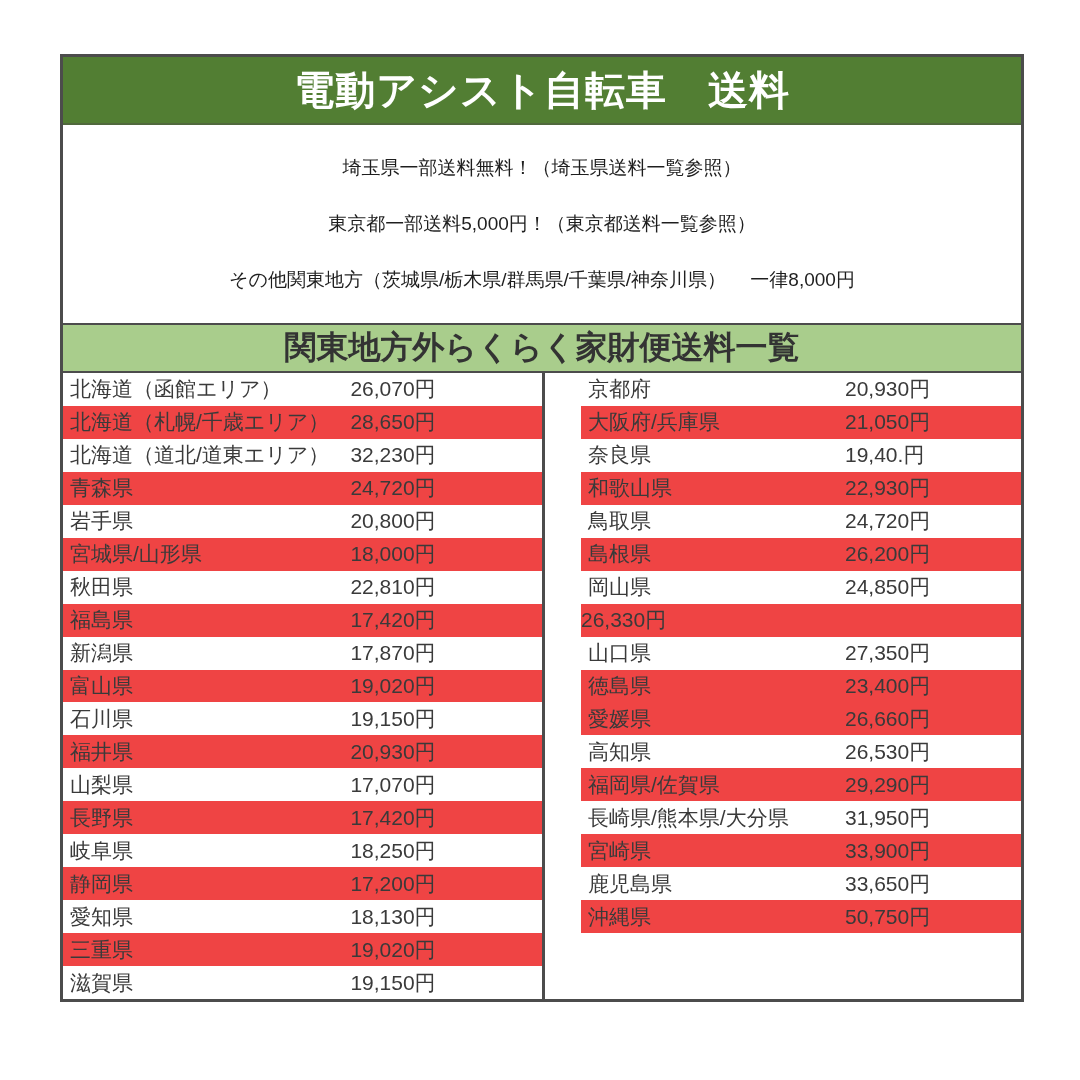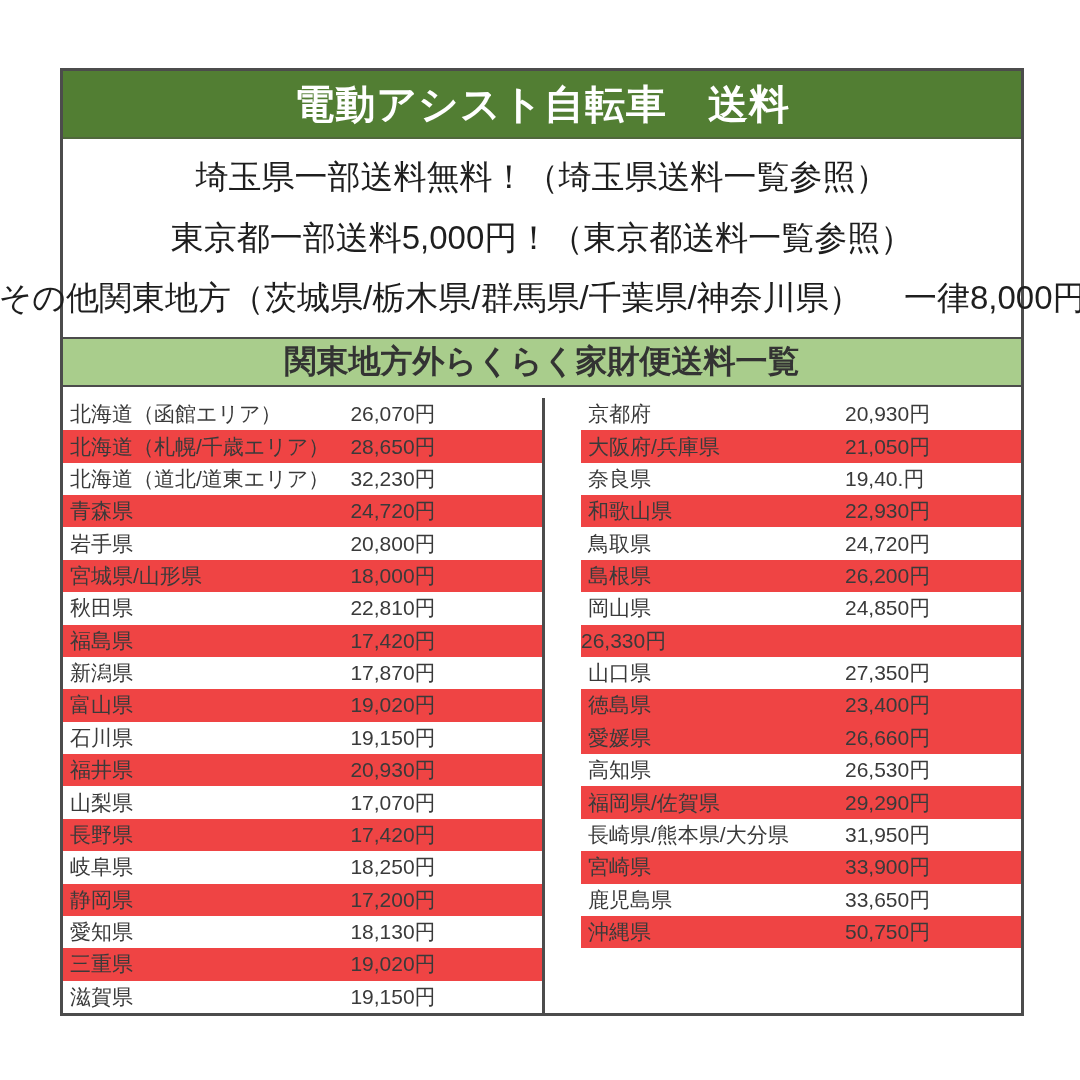--- a/index.html
+++ b/index.html
@@ -6,21 +6,21 @@
     margin: 0;
     padding: 0;
     width: 1080px;
     height: 1080px;
     background: #ffffff;
     font-family: "Liberation Sans", "DejaVu Sans", sans-serif;
   }
   .sheet {
     position: absolute;
     left: 60px;
-    top: 68px;
+    top: 54px;
     width: 964px;
     height: 948px;
     box-sizing: border-box;
     border: 3px solid #4c4c4c;
     background: #ffffff;
     display: flex;
     flex-direction: column;
   }
   .title-bar {
     height: 68px;
@@ -34,21 +34,21 @@
     display: flex;
     align-items: center;
     justify-content: center;
   }
   .notices {
     height: 198px;
     display: flex;
     flex-direction: column;
     justify-content: space-evenly;
     align-items: center;
-    font-size: 33px;
+    font-size: 19px;
     color: #1e1e1e;
   }
   .notices p { margin: 0; white-space: pre; }
   .sub-header {
     height: 50px;
     box-sizing: border-box;
     background: #a9cd8c;
     border-top: 2px solid #4c4c4c;
     border-bottom: 2px solid #4c4c4c;
     color: #333333;
@@ -59,21 +59,20 @@
     justify-content: center;
   }
   .fee-table {
     flex: 1;
     display: flex;
   }
   .col {
     width: 50%;
     display: grid;
     grid-template-rows: repeat(19, 1fr);
-    margin-top: 11px;
   }
   .col.right {
     box-sizing: border-box;
     border-left: 3px solid #4c4c4c;
     padding-left: 36px;
   }
   .row {
     display: flex;
     align-items: center;
     font-size: 21px;

